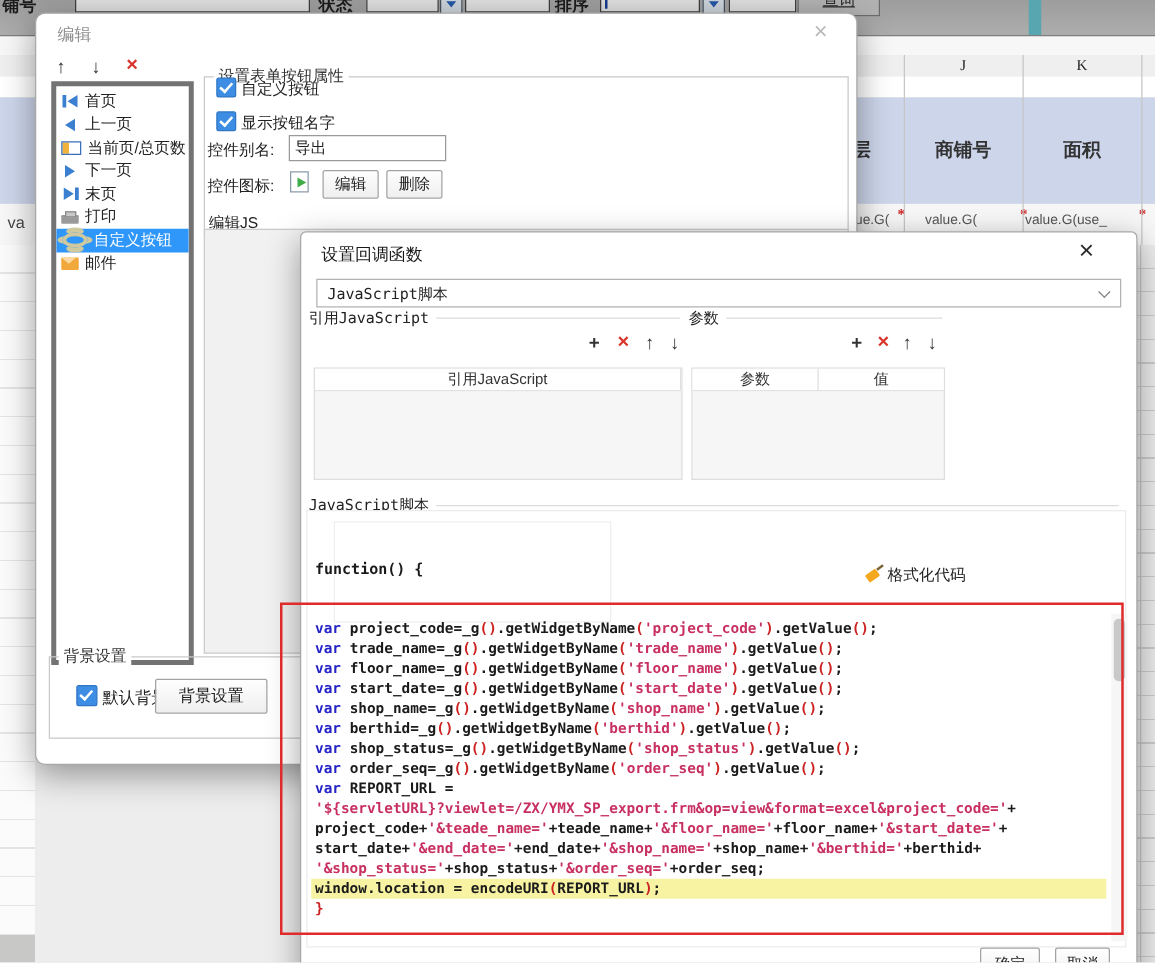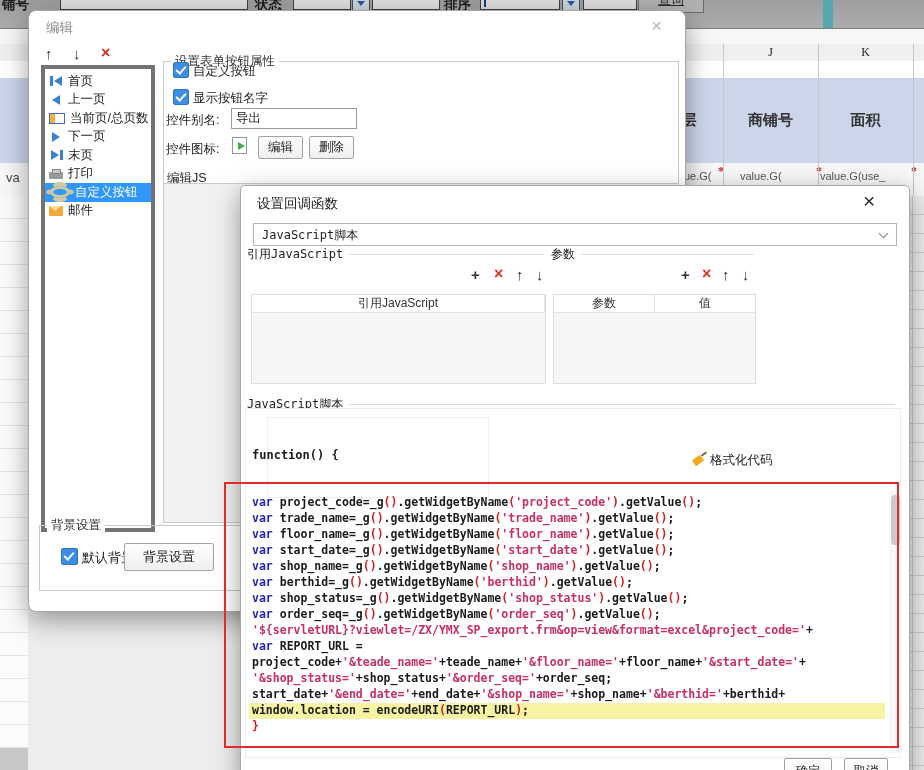--- a/index.html
+++ b/index.html
@@ -290,25 +290,25 @@
 
     <div id="code-lines">
         <div class="code-line"><span class="tk-k">var</span> project_code=_g<span class="tk-b">(</span><span class="tk-b">)</span>.getWidgetByName<span class="tk-b">(</span><span class="tk-s">'project_code'</span><span class="tk-b">)</span>.getValue<span class="tk-b">(</span><span class="tk-b">)</span>;</div>
         <div class="code-line"><span class="tk-k">var</span> trade_name=_g<span class="tk-b">(</span><span class="tk-b">)</span>.getWidgetByName<span class="tk-b">(</span><span class="tk-s">'trade_name'</span><span class="tk-b">)</span>.getValue<span class="tk-b">(</span><span class="tk-b">)</span>;</div>
         <div class="code-line"><span class="tk-k">var</span> floor_name=_g<span class="tk-b">(</span><span class="tk-b">)</span>.getWidgetByName<span class="tk-b">(</span><span class="tk-s">'floor_name'</span><span class="tk-b">)</span>.getValue<span class="tk-b">(</span><span class="tk-b">)</span>;</div>
         <div class="code-line"><span class="tk-k">var</span> start_date=_g<span class="tk-b">(</span><span class="tk-b">)</span>.getWidgetByName<span class="tk-b">(</span><span class="tk-s">'start_date'</span><span class="tk-b">)</span>.getValue<span class="tk-b">(</span><span class="tk-b">)</span>;</div>
         <div class="code-line"><span class="tk-k">var</span> shop_name=_g<span class="tk-b">(</span><span class="tk-b">)</span>.getWidgetByName<span class="tk-b">(</span><span class="tk-s">'shop_name'</span><span class="tk-b">)</span>.getValue<span class="tk-b">(</span><span class="tk-b">)</span>;</div>
         <div class="code-line"><span class="tk-k">var</span> berthid=_g<span class="tk-b">(</span><span class="tk-b">)</span>.getWidgetByName<span class="tk-b">(</span><span class="tk-s">'berthid'</span><span class="tk-b">)</span>.getValue<span class="tk-b">(</span><span class="tk-b">)</span>;</div>
         <div class="code-line"><span class="tk-k">var</span> shop_status=_g<span class="tk-b">(</span><span class="tk-b">)</span>.getWidgetByName<span class="tk-b">(</span><span class="tk-s">'shop_status'</span><span class="tk-b">)</span>.getValue<span class="tk-b">(</span><span class="tk-b">)</span>;</div>
         <div class="code-line"><span class="tk-k">var</span> order_seq=_g<span class="tk-b">(</span><span class="tk-b">)</span>.getWidgetByName<span class="tk-b">(</span><span class="tk-s">'order_seq'</span><span class="tk-b">)</span>.getValue<span class="tk-b">(</span><span class="tk-b">)</span>;</div>
+        <div class="code-line"><span class="tk-k">var</span> REPORT_URL =</div>
         <div class="code-line"><span class="tk-s">'${servletURL}?viewlet=/ZX/YMX_SP_export.frm&amp;op=view&amp;format=excel&amp;project_code='</span>+</div>
-        <div class="code-line"><span class="tk-k">var</span> REPORT_URL =</div>
         <div class="code-line">project_code+<span class="tk-s">'&amp;teade_name='</span>+teade_name+<span class="tk-s">'&amp;floor_name='</span>+floor_name+<span class="tk-s">'&amp;start_date='</span>+</div>
+        <div class="code-line">start_date+<span class="tk-s">'&amp;end_date='</span>+end_date+<span class="tk-s">'&amp;shop_name='</span>+shop_name+<span class="tk-s">'&amp;berthid='</span>+berthid+</div>
         <div class="code-line"><span class="tk-s">'&amp;shop_status='</span>+shop_status+<span class="tk-s">'&amp;order_seq='</span>+order_seq;</div>
-        <div class="code-line">start_date+<span class="tk-s">'&amp;end_date='</span>+end_date+<span class="tk-s">'&amp;shop_name='</span>+shop_name+<span class="tk-s">'&amp;berthid='</span>+berthid+</div>
         <div class="code-line hl">window.location = encodeURI<span class="tk-b">(</span>REPORT_URL<span class="tk-b">)</span>;</div>
         <div class="code-line"><span class="tk-b">}</span></div>
       </div>
 
     <div class="scroll-track" style="left:648px;top:305px;width:13px;height:262px;"></div>
     <div class="scroll-thumb" style="left:650px;top:309px;width:9px;height:50px;"></div>
 
     <div class="btn" style="left:543px;top:572px;width:46px;height:25px;line-height:25px;">确定</div>
     <div class="btn" style="left:603px;top:572px;width:42px;height:25px;line-height:25px;">取消</div>
   </div>

